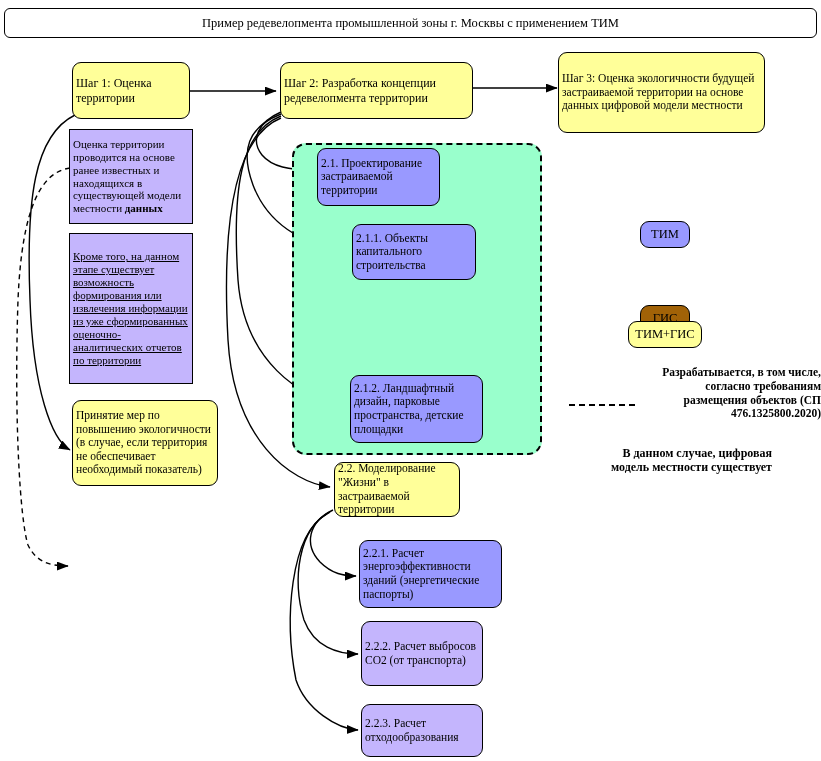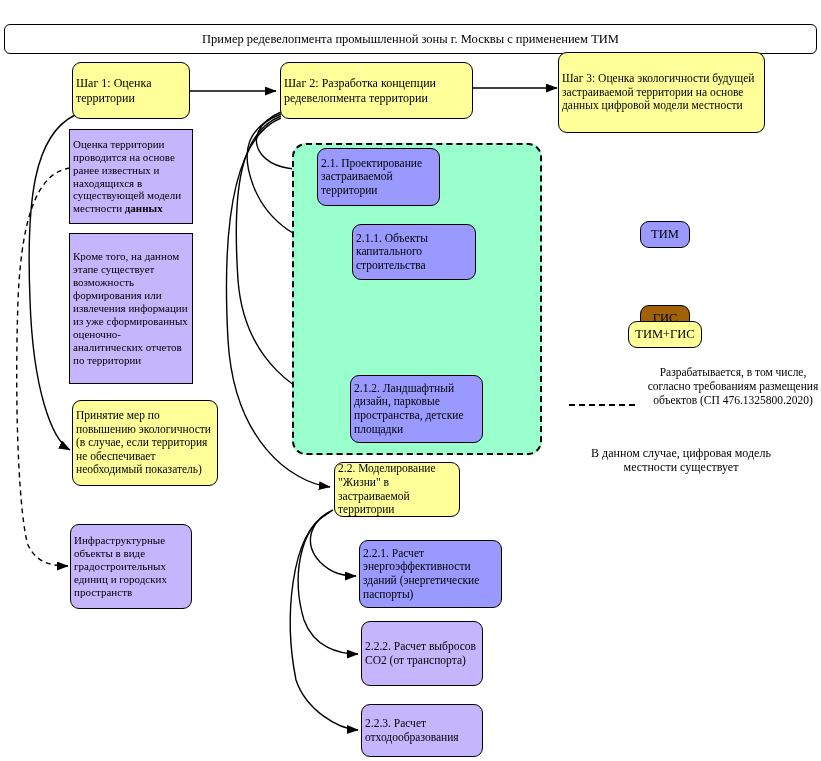--- a/index.html
+++ b/index.html
@@ -56,38 +56,38 @@
     box-sizing: border-box;
     border: 1px solid #000000;
     border-radius: 6px;
     background: #ffffff;
     display: flex;
     align-items: center;
     justify-content: center;
     font-size: 12.5px;
     color: #000;
     z-index: 3;
-    margin-top: 16px;
   }
 
   .group-box {
     position: absolute;
     box-sizing: border-box;
     background: #99ffcc;
     border: 2px dashed #000000;
     border-radius: 14px;
     z-index: 1;
   }
 
   .legend-text {
     position: absolute;
-    text-align: center;
+    text-align: right;
     color: #000;
     line-height: 1.2;
     z-index: 3;
+    font-weight: bold;
   }
 
   .legend-dash {
     position: absolute;
     z-index: 3;
     height: 0;
     border-top: 2px dashed #000000;
   }
 
   .t11 { font-size: 11px; }
@@ -157,31 +157,28 @@
   <div class="node rounded yellow t115" style="left:558px; top:52px; width:207px; height:81px;">
     <span>Шаг 3: Оценка экологичности будущей застраиваемой территории на основе данных цифровой модели местности</span>
   </div>
 
   <div class="node sq white t11" style="left:69px; top:129px; width:124px; height:95px;">
     <span>
       <span>Оценка территории проводится на основе ранее известных и находящихся в существующей модели местности </span><span class="bold">данных</span>
     </span>
   </div>
 
-  <div class="node sq white t11" style="left:69px; top:233px; width:124px; height:151px;">
+  <div class="node sq white t11" style="left:69px; top:233px; width:124px; height:151px;text-decoration:underline;">
     <span>Кроме того, на данном этапе существует возможность формирования или извлечения информации из уже сформированных оценочно-аналитических отчетов по территории</span>
   </div>
 
   <div class="node rounded yellow t115" style="left:72px; top:400px; width:146px; height:86px;">
     <span>Принятие мер по повышению экологичности (в случае, если территория не обеспечивает необходимый показатель)</span>
   </div>
 
-  <div class="node rounded white t11" style="left:70px; top:524px; width:122px; height:85px;">
-    <span>Инфраструктурные объекты в виде градостроительных единиц и городских пространств</span>
-  </div>
 
   <div class="node rounded purple t115" style="left:317px; top:148px; width:123px; height:58px;">
     <span>2.1. Проектирование застраиваемой территории</span>
   </div>
 
   <div class="node rounded purple t115" style="left:352px; top:224px; width:124px; height:56px;">
     <span>2.1.1. Объекты капитального строительства</span>
   </div>
 
 

